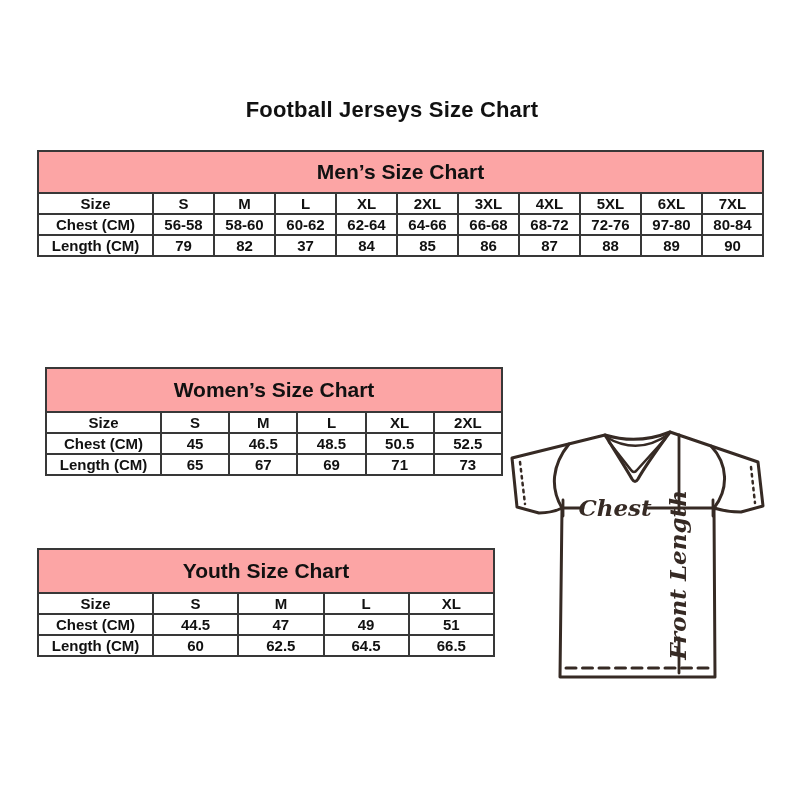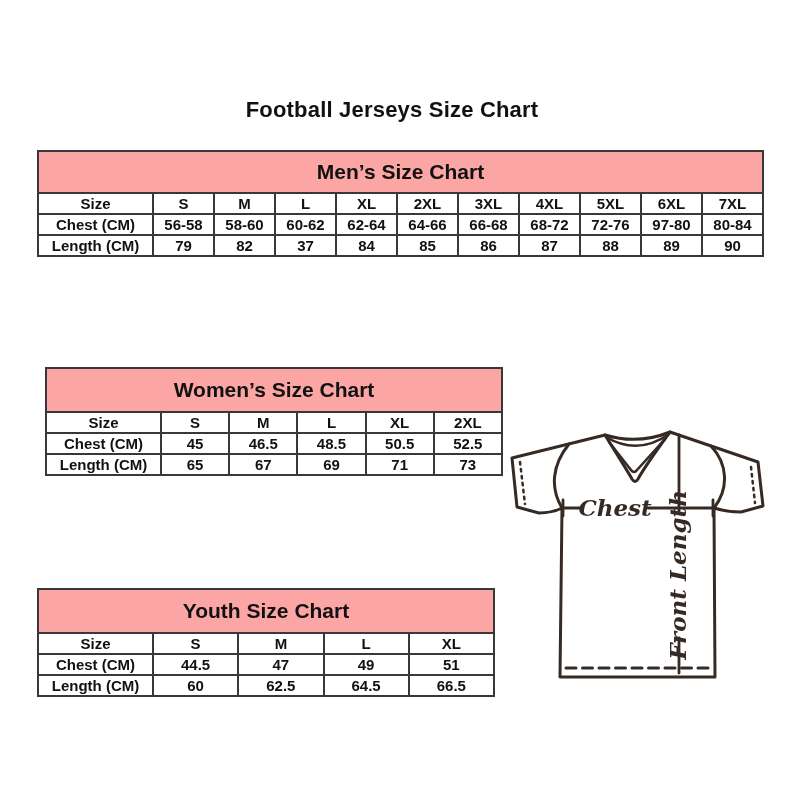--- a/index.html
+++ b/index.html
@@ -19,21 +19,21 @@
     border:2px solid #383838;text-align:center;vertical-align:middle;
     font-weight:bold;font-size:15px;color:#111;padding:0;
     font-family:"Liberation Sans",sans-serif;
   }
   table.tbl thead th{
     background:#fca5a5;font-size:21px;height:40px;
   }
   table.tbl tbody tr{height:21px;}
   table.men{left:37px;top:150px;width:727px;}
   table.women{left:37px;top:367px;width:458px;margin-left:8px;}
-  table.youth{left:37px;top:548px;width:458px;margin-top:40px;}
+  table.youth{left:37px;top:548px;width:458px;}
   table.women thead th,table.youth thead th{height:42px;}
   .jersey{position:absolute;left:505px;top:420px;width:270px;height:270px;}
   .jersey svg{display:block;}
   .jersey text{
     font-family:"DejaVu Serif","Liberation Serif",serif;
     font-style:italic;font-weight:bold;fill:#362a24;
   }
 </style>
 </head>
 <body>

